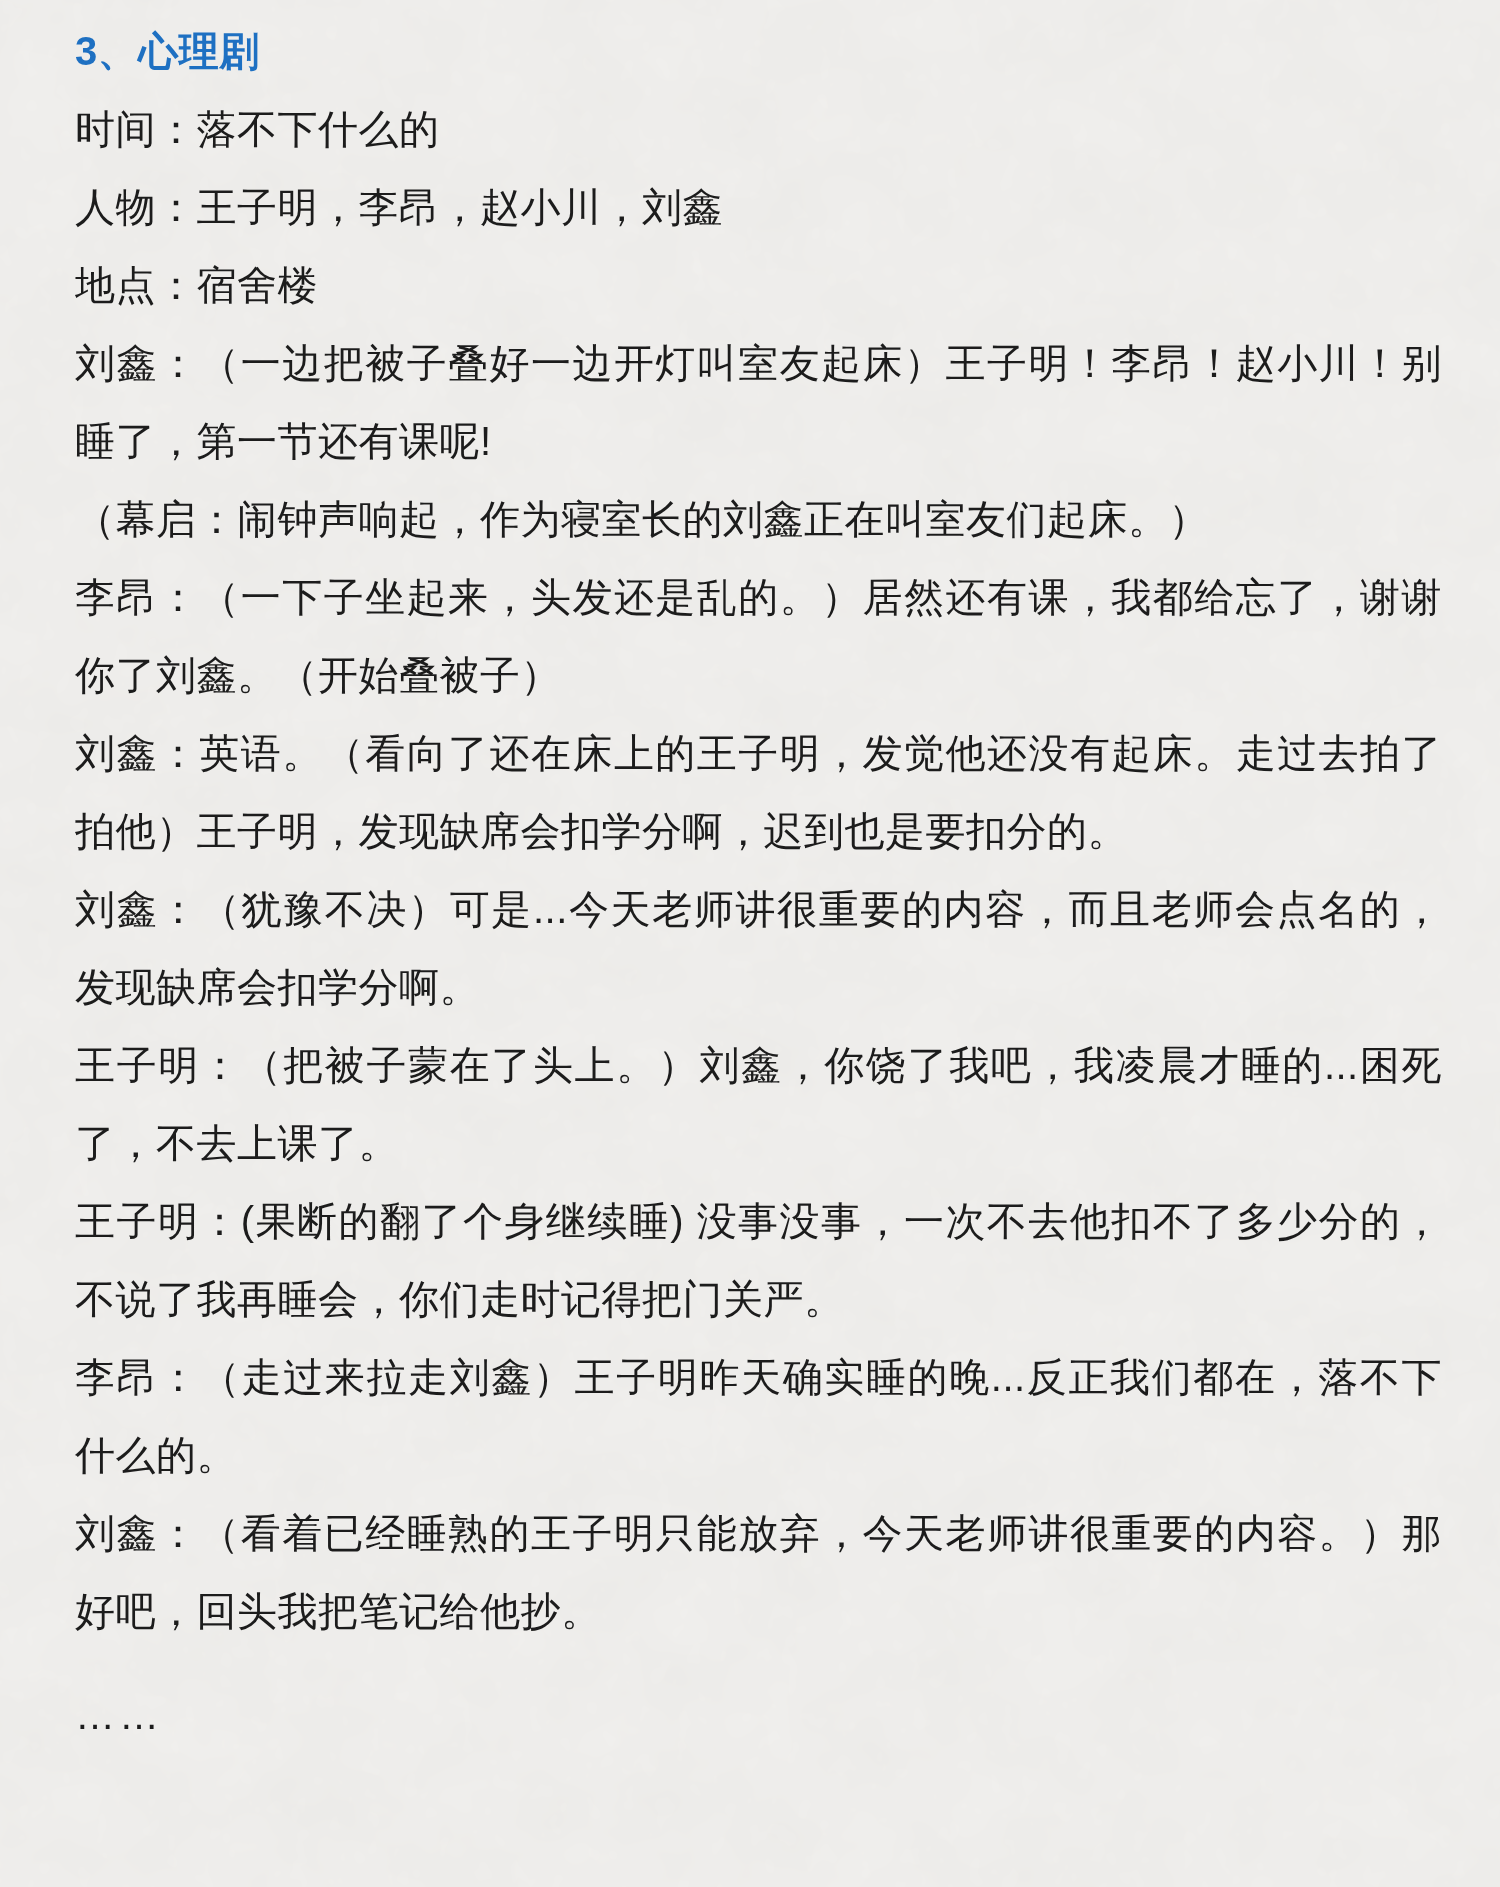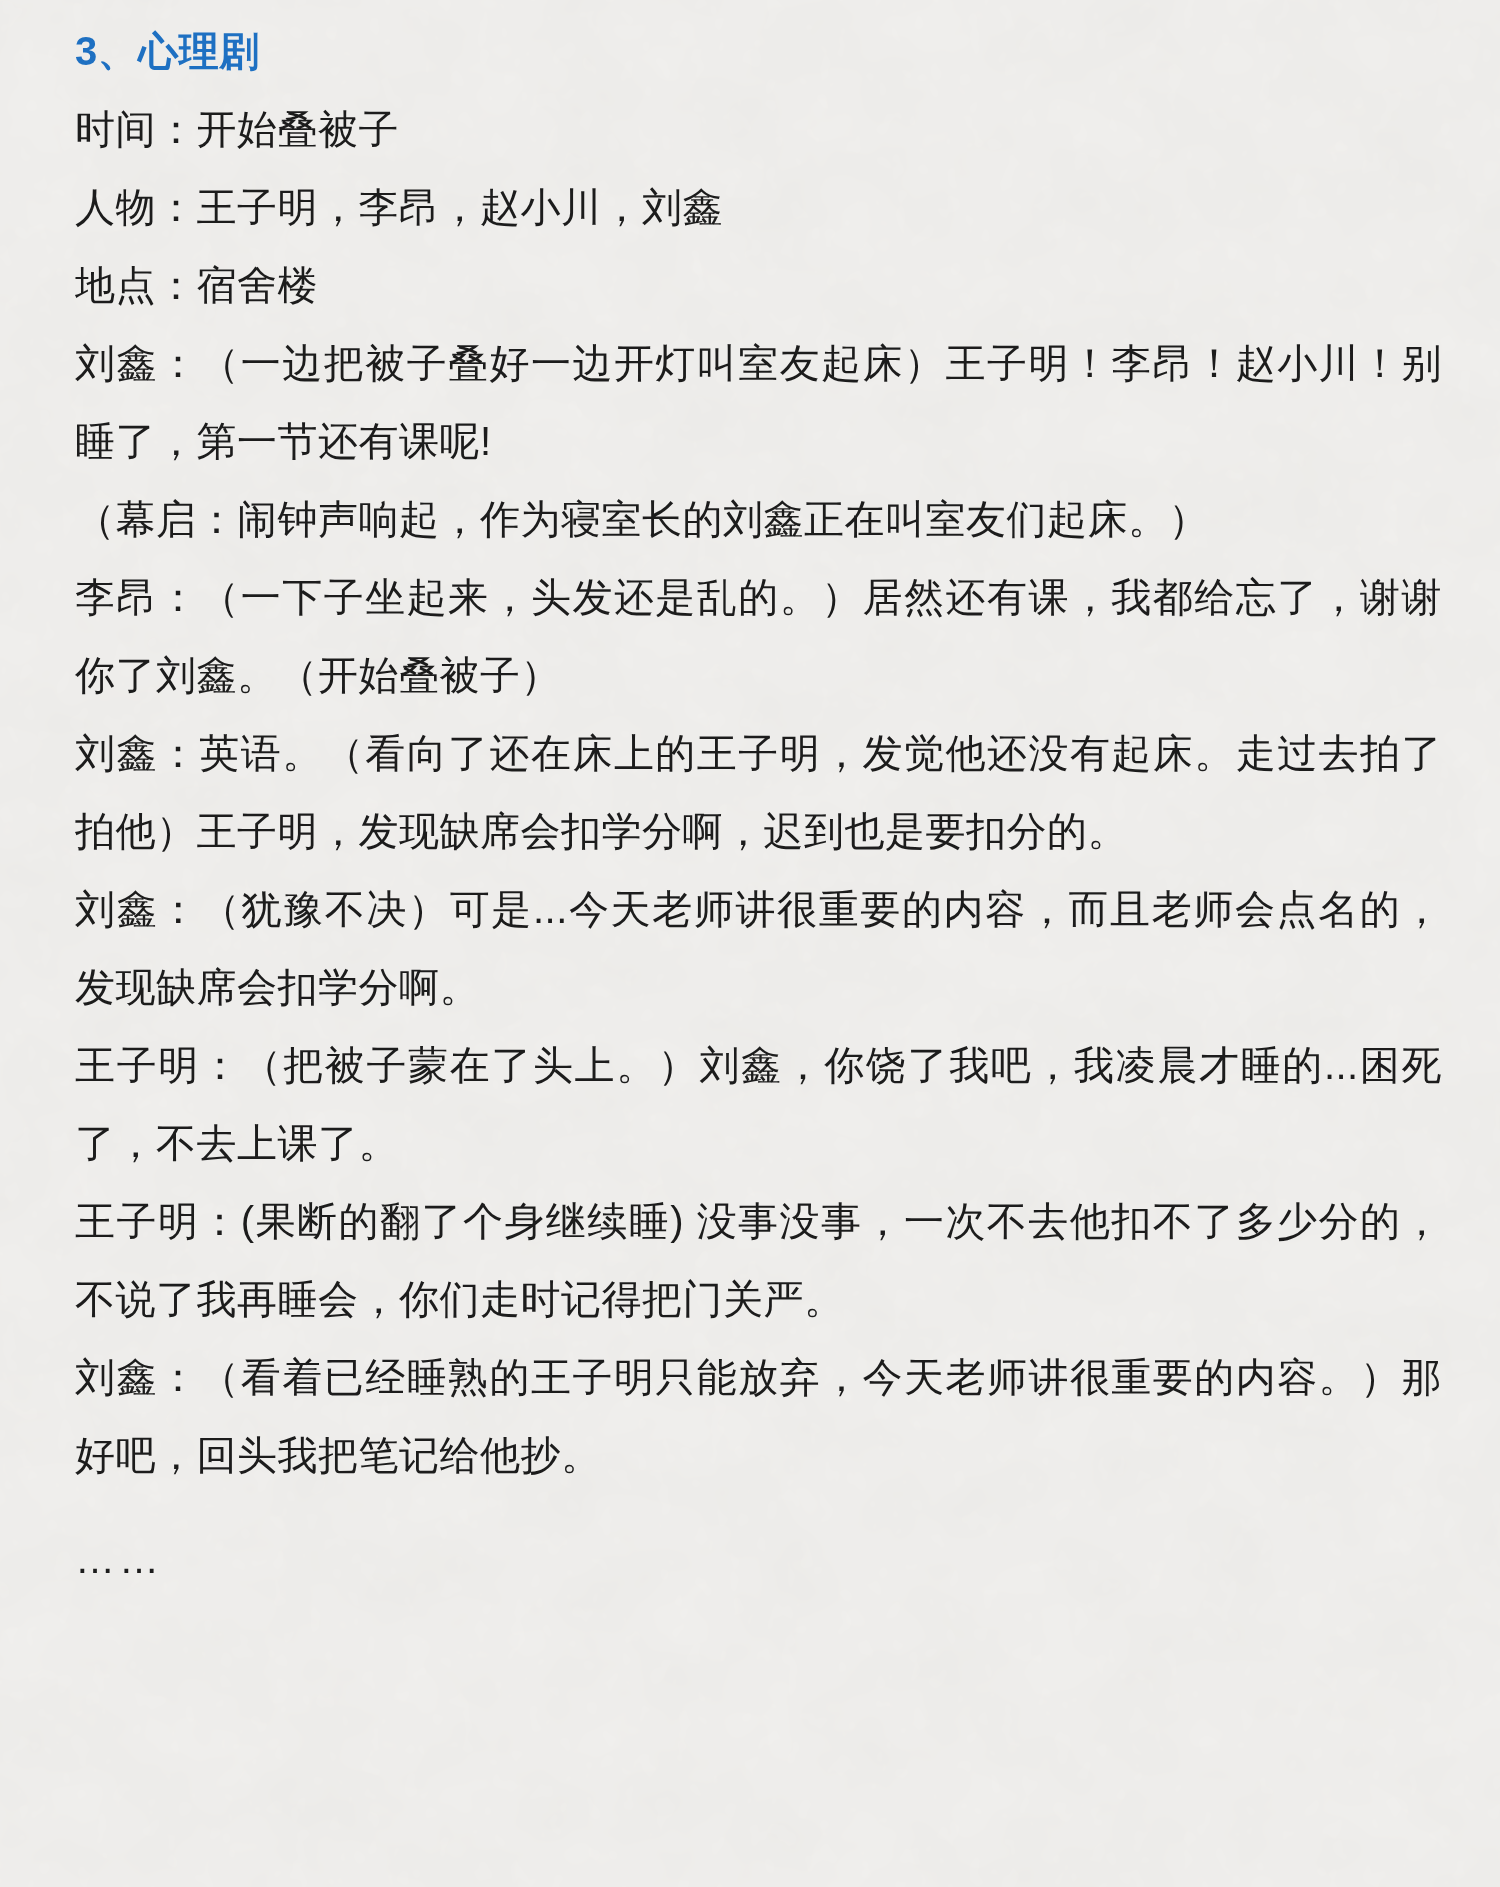--- a/index.html
+++ b/index.html
@@ -66,27 +66,28 @@
                 0 0 0 0 0.69
                 0 0 0 0.08 0"></feColorMatrix>
     </filter>
     <rect width="100%" height="100%" fill="#f1f0ee"></rect>
     <rect width="100%" height="100%" filter="url(#paperFibers)"></rect>
     <rect width="100%" height="100%" filter="url(#paperGrain)"></rect>
   </svg>
 
   <div class="content">
     <p class="doc-title">3、心理剧</p>
-    <p>时间：开始叠被子</p>
+    <p>时间：落不下什么的</p>
     <p>人物：王子明，李昂，赵小川，刘鑫</p>
     <p>地点：宿舍楼</p>
     <p>刘鑫：（一边把被子叠好一边开灯叫室友起床）王子明！李昂！赵小川！别睡了，第一节还有课呢!</p>
     <p>（幕启：闹钟声响起，作为寝室长的刘鑫正在叫室友们起床。）</p>
     <p>李昂：（一下子坐起来，头发还是乱的。）居然还有课，我都给忘了，谢谢你了刘鑫。（开始叠被子）</p>
     <p>刘鑫：英语。（看向了还在床上的王子明，发觉他还没有起床。走过去拍了拍他）王子明，发现缺席会扣学分啊，迟到也是要扣分的。</p>
     <p>刘鑫：（犹豫不决）可是...今天老师讲很重要的内容，而且老师会点名的，发现缺席会扣学分啊。</p>
     <p>王子明：（把被子蒙在了头上。）刘鑫，你饶了我吧，我凌晨才睡的...困死了，不去上课了。</p>
     <p>王子明：(果断的翻了个身继续睡) 没事没事，一次不去他扣不了多少分的，不说了我再睡会，你们走时记得把门关严。</p>
+    <p>李昂：（走过来拉走刘鑫）王子明昨天确实睡的晚...反正我们都在，落不下什么的。</p>
     <p>刘鑫：（看着已经睡熟的王子明只能放弃，今天老师讲很重要的内容。）那好吧，回头我把笔记给他抄。</p>
     <p class="ending-line">……</p>
   </div>
 
 </div>
 
 </body></html>

